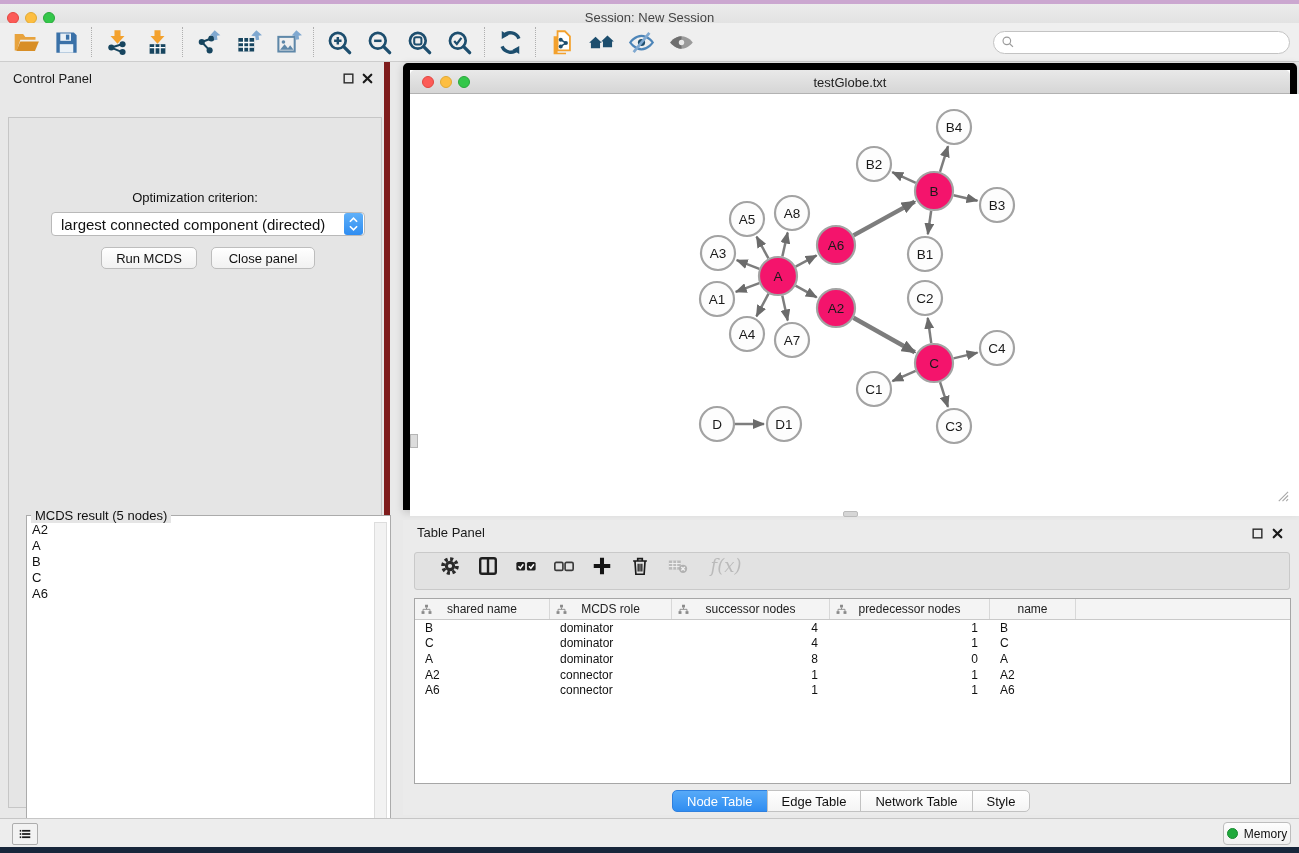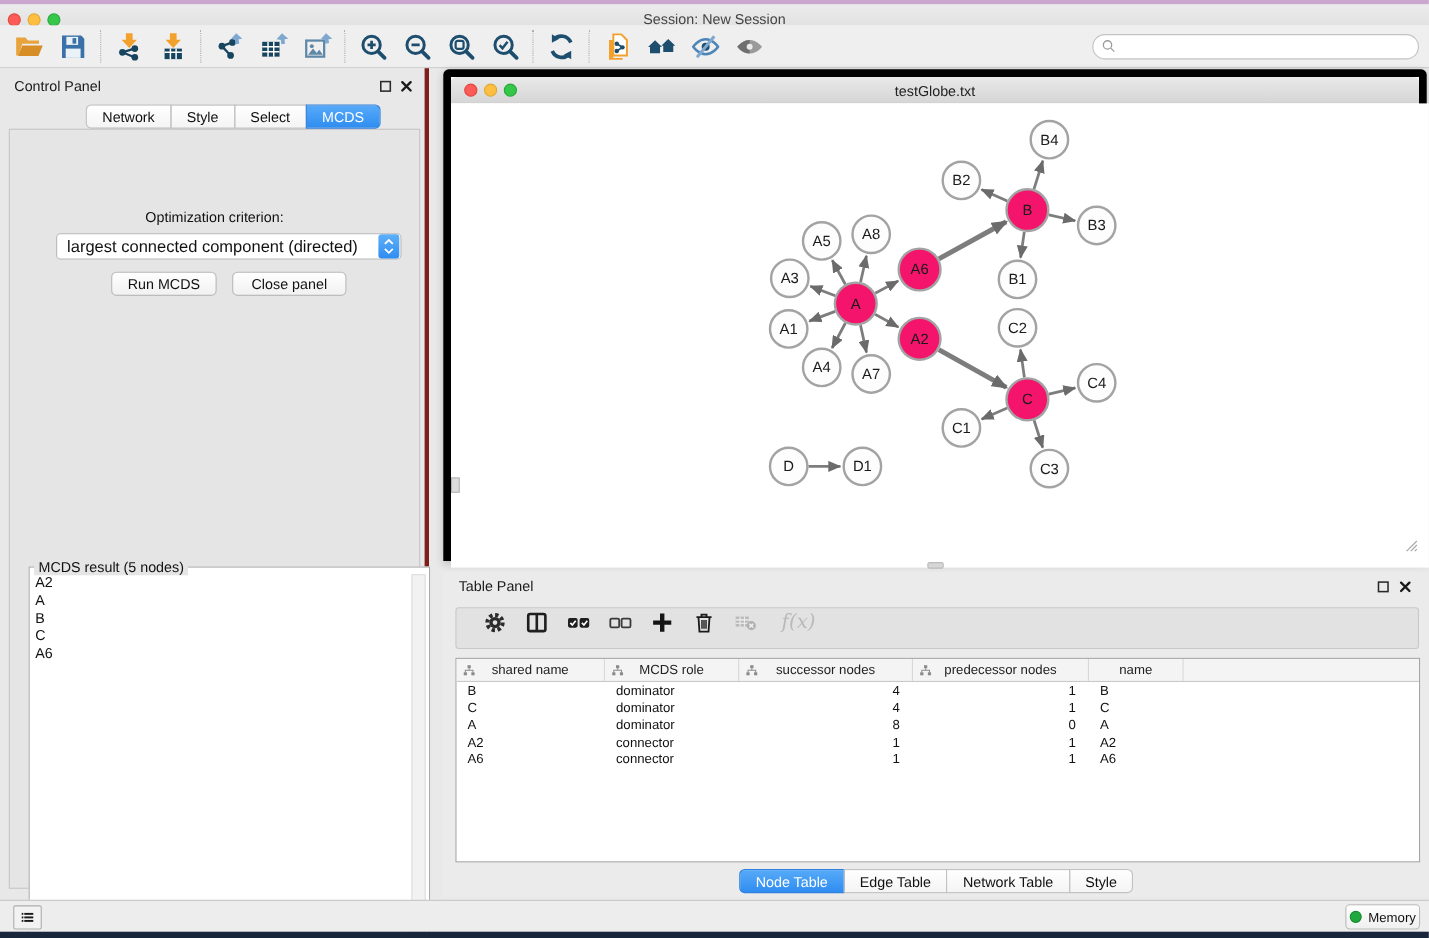--- a/index.html
+++ b/index.html
@@ -17,21 +17,21 @@
 
   .toolbar { left:0; top:23px; width:1299px; height:39px; background:#EFEFEF; border-bottom:1px solid #CDCDCD; display:flex; align-items:center; padding-left:6px; }
   .tb-btn { width:40px; height:34px; display:flex; align-items:center; justify-content:center; background:transparent; border:none; cursor:default; }
   .tb-btn svg { width:27px; height:27px; }
   .tb-sep { width:1px; height:30px; margin:0 5px; border-left:1px dotted #AFAFAF; }
   .search-wrap { position:absolute; right:9px; top:8px; width:297px; height:23px; }
   .search-wrap input { width:100%; height:100%; border:1px solid #C3C3C3; border-radius:12px; background:#FFFFFF; padding-left:26px; font-size:12px; font-family:"Liberation Sans",sans-serif; outline:none; }
   .search-wrap svg { position:absolute; left:8px; top:4px; width:14px; height:14px; }
 
   
-  .control-panel { left:0; top:62px; width:390px; height:756px; background:#E8E8E8; border-right:4px solid #7f1d1d; }
+  .control-panel { left:0; top:62px; width:390px; height:756px; background:#E8E8E8; border-right:6px solid #7f1d1d; }
   .cp-title { left:13px; top:9px; font-size:13px; color:#1A1A1A; }
   .panel-icon { width:13px; height:13px; }
   .cp-content { left:8px; top:55px; width:374px; height:691px; background:#E5E5E5; border:1px solid #C6C6C6; }
 
   .seg-tabs { display:flex; position:absolute; }
   .seg-tab { height:22px; line-height:21px; background:linear-gradient(#FFFFFF,#F4F4F4); border:1px solid #C2C2C2; font-size:13px; color:#111; padding:0 14px; margin-left:-1px; }
   .seg-tab:first-child { border-radius:5px 0 0 5px; margin-left:0; }
   .seg-tab:last-child { border-radius:0 5px 5px 0; }
   .seg-tab.selected { background:linear-gradient(#57AAF8,#2F8DF1); border-color:#2F80DE; color:#FFFFFF; }
   .cp-tabs { left:78px; top:33px; }
@@ -397,26 +397,20 @@
       <div class="mcds-list" id="mcds-list">
           <div class="mcds-item">A2</div>
           <div class="mcds-item">A</div>
           <div class="mcds-item">B</div>
           <div class="mcds-item">C</div>
           <div class="mcds-item">A6</div>
         </div>
       <div class="mcds-scroll"></div>
     </div>
   </div>
-  <div class="abs seg-tabs cp-tabs" id="cp-tabs">
-      <div class="seg-tab">Network</div>
-      <div class="seg-tab">Style</div>
-      <div class="seg-tab">Select</div>
-      <div class="seg-tab selected">MCDS</div>
-    </div>
 </div>
 
 <div class="abs net-window">
   <div class="abs net-titlebar">
     <div class="abs traffic t-red net-traffic" style="left:12px"></div>
     <div class="abs traffic t-yellow net-traffic" style="left:30px"></div>
     <div class="abs traffic t-green net-traffic" style="left:48px"></div>
     <div class="abs net-title">testGlobe.txt</div>
   </div>
   <svg class="abs net-canvas" id="graph-svg" viewBox="403 87 892 422">

